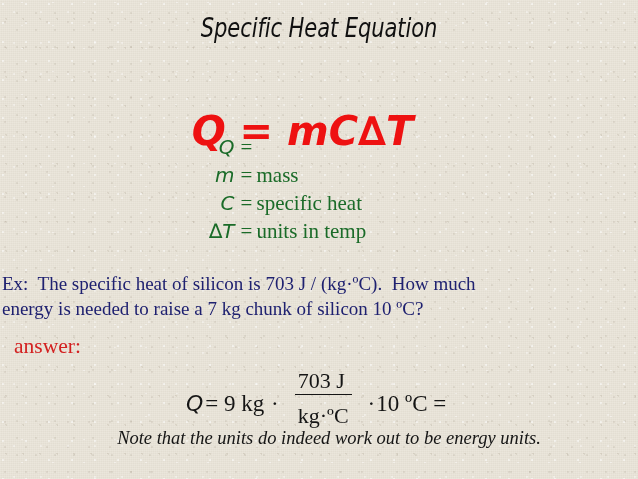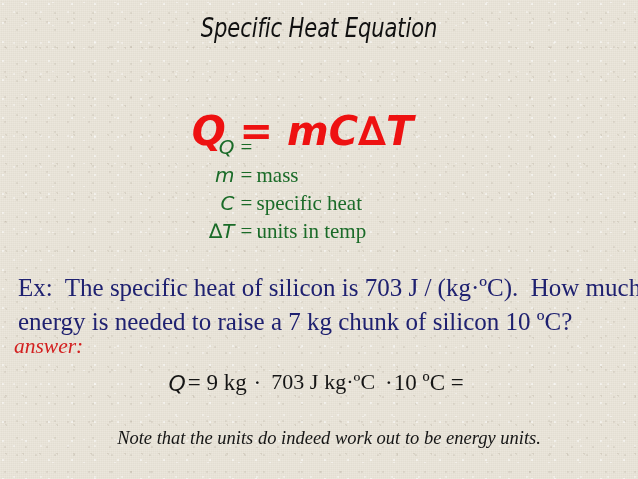--- a/index.html
+++ b/index.html
@@ -104,36 +104,35 @@
     font-style: normal;
   }
   .def-text {
     font-family: "Liberation Serif", serif;
     white-space: pre;
   }
 
   
   #problem {
     top: 271px;
-    left: 18px;
+    left: 2px;
     width: 616px;
     color: #1f2170;
     font-family: "Liberation Serif", serif;
-    font-size: 25px;
+    font-size: 19px;
     line-height: 1.34;
   }
   #problem .pline { white-space: pre; }
 
   
   #answer-label {
     top: 334px;
     left: 14px;
     color: #d32020;
     font-family: "Liberation Serif", serif;
-    font-style: italic;
     font-size: 21.5px;
   }
 
   
   #calculation {
     top: 370px;
     left: 0;
     width: 638px;
     display: flex;
     justify-content: center;
@@ -144,42 +143,43 @@
   }
   #calculation .qsym {
     font-family: "DejaVu Sans", sans-serif;
     font-style: italic;
     font-size: 22px;
     margin-right: 2px;
   }
   #calculation .seg { white-space: pre; }
   .frac {
     display: inline-flex;
+    flex-direction: column;
     align-items: flex-start;
-    margin: 0 6px;
+    margin: 0 15px;
     vertical-align: middle;
     position: relative;
     top: -1px;
   }
   .frac .num {
     font-size: 22px;
     line-height: 1.08;
     padding: 0 3px;
     white-space: pre;
   }
   .frac .bar {
     width: 100%;
     height: 1.6px;
     background: #151515;
     margin: 1px 0;
   }
   .frac .den {
     font-size: 22px;
     line-height: 1.08;
-    padding: 0 3px;
+    padding: 8px 3px;
     white-space: pre;
   }
   .dot { padding: 0 1px; }
 
   
   #note {
     top: 428px;
     left: 0;
     width: 638px;
     text-align: center;

